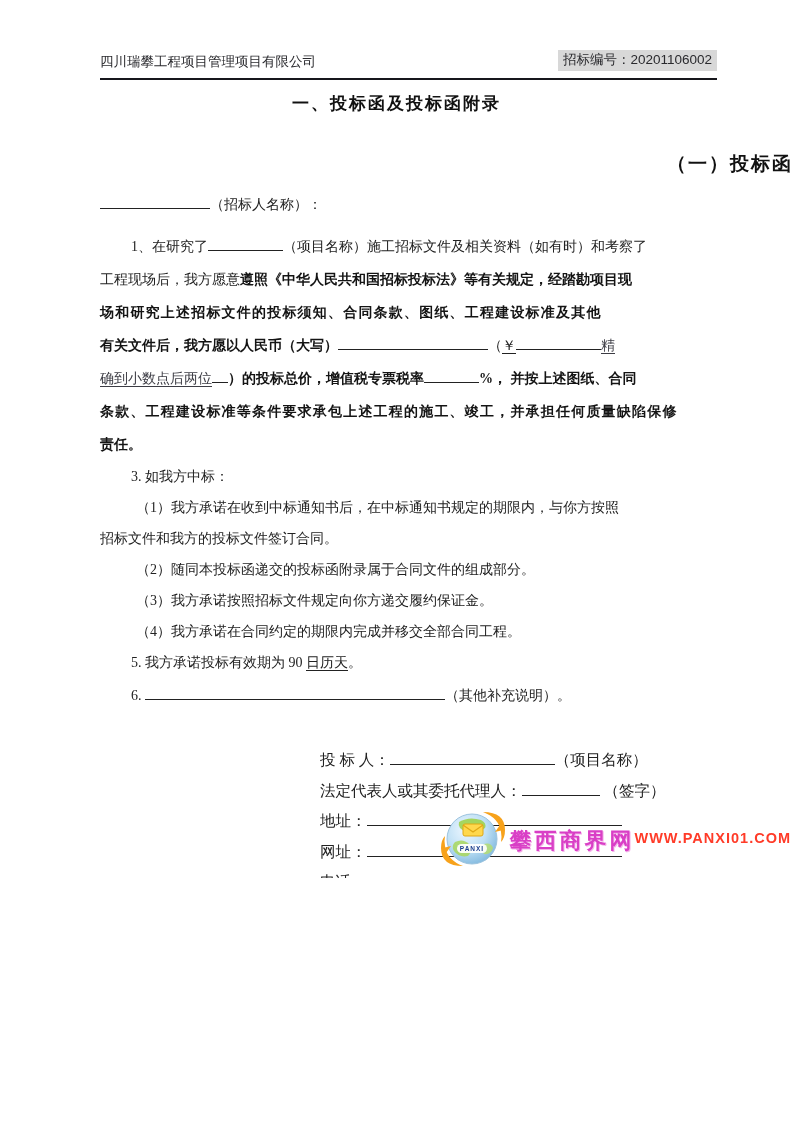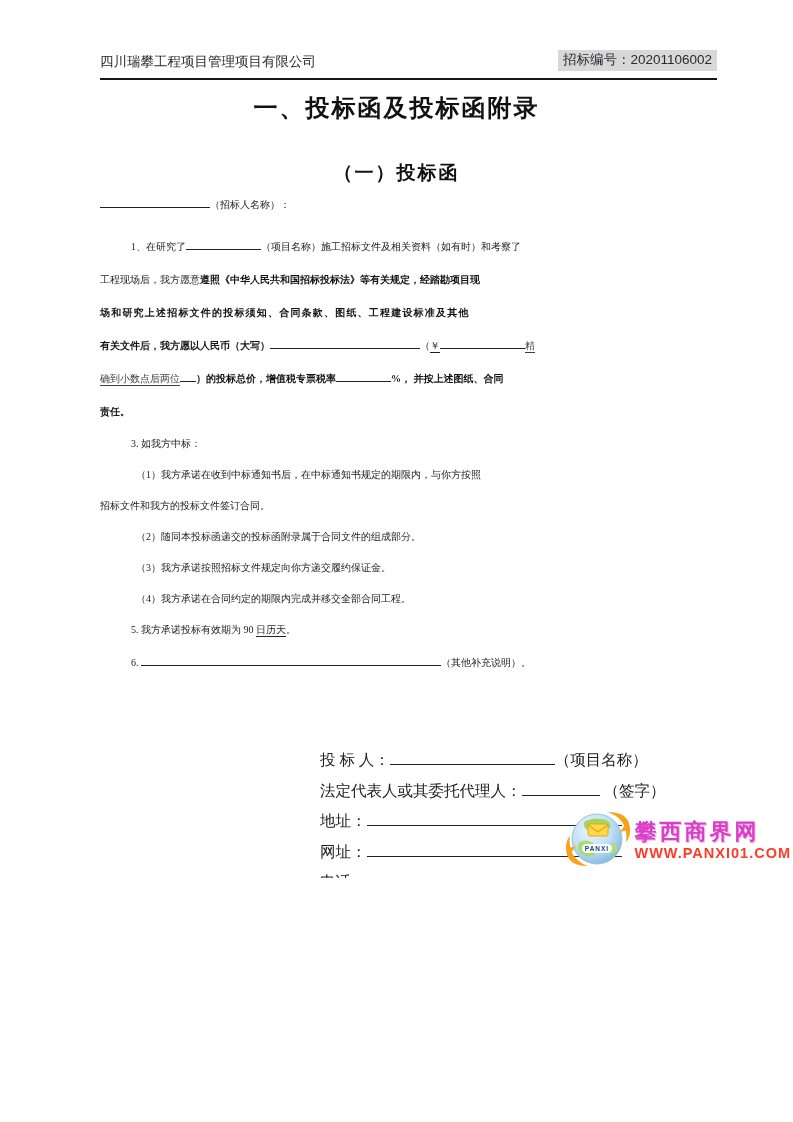--- a/index.html
+++ b/index.html
@@ -17,28 +17,28 @@
     display:flex;justify-content:space-between;align-items:flex-end;
     font-family:"Liberation Sans","DejaVu Sans",sans-serif;
     font-size:13.5px;color:#2a2a2e;
     padding-bottom:7px;
     border-bottom:2.5px solid #17171c;
   }
   .bidno{background:#d8d8d8;padding:1px 5px 2px 5px;}
   
   .title{
     margin:10px 0 0 0;text-align:center;
-    font-size:24px;font-weight:bold;letter-spacing:2px;color:#111;
+    font-size:17px;font-weight:bold;letter-spacing:2px;color:#111;
   }
   .subtitle{
-    margin:36px 0 0 0;text-align:center;
+    margin:36px 0 0 0;text-align:right;
     font-size:19px;font-weight:bold;letter-spacing:2px;color:#111;
   }
   
-  .body{position:absolute;left:100px;right:71px;top:188px;font-size:10px;color:#222;}
+  .body{position:absolute;left:100px;right:71px;top:188px;font-size:14px;color:#222;}
   .line{line-height:33px;white-space:nowrap;}
   .cl{line-height:31px;}
   .ind{text-indent:0;padding-left:31px;}
   .ind2{padding-left:36px;}
   .b{font-weight:bold;color:#141414;}
   .sp1{letter-spacing:1.2px;}
   .u{text-decoration:underline;text-underline-offset:3px;}
   .soft{color:#3c3c44;}
   .blank{display:inline-block;border-bottom:1px solid #222;height:14px;vertical-align:baseline;}
   .w16{width:16px}.w45{width:45px}.w55{width:55px}.w70{width:70px}.w75{width:75px}
@@ -52,21 +52,21 @@
   .pageno{
     position:absolute;left:0;right:0;top:1016px;text-align:center;
     font-family:"Liberation Sans","DejaVu Sans",sans-serif;
     font-size:13px;color:#333;text-decoration:underline;
   }
   
   .watermark{
     position:absolute;right:2px;bottom:4px;
     display:flex;align-items:center;gap:4px;
   }
-  .wm-text{display:flex;flex-direction:column;align-items:flex-start;line-height:1.1;}
+  .wm-text{display:flex;align-items:flex-start;line-height:1.1;}
   .wm-name{
     font-weight:bold;font-size:22px;letter-spacing:3px;
     text-shadow:1px 1px 0 #f4b6ea;
     font-family:"Liberation Sans","DejaVu Sans",sans-serif;
   }
   .wm-url{
     font-weight:bold;font-size:14.5px;letter-spacing:1px;margin-top:2px;
     font-family:"Liberation Sans","DejaVu Sans",sans-serif;
   }
 </style>
@@ -97,20 +97,21 @@
     <div class="line">
       <span>工程现场后，我方愿意</span><span class="b">遵照《中华人民共和国招标投标法》等有关规定，经踏勘项目现</span>
     </div>
     <div class="line b sp1">场和研究上述招标文件的投标须知、合同条款、图纸、工程建设标准及其他</div>
     <div class="line">
       <span class="b">有关文件后，我方愿以人民币（大写）</span><span class="blank w150"></span><span>（</span><span class="u">￥</span><span class="blank w85"></span><span class="u soft">精</span>
     </div>
     <div class="line">
       <span class="u soft">确到小数点后两位</span><span class="blank w16"></span><span class="b">）</span><span class="b">的投标总价，增值税专票税率</span><span class="blank w55"></span><span class="b">%， 并按上述图纸、合同</span>
     </div>
+    <div class="line b sp1">条款、工程建设标准等条件要求承包上述工程的施工、竣工，并承担任何质量缺陷保修</div>
     <div class="line b">责任。</div>
 
     <div class="line cl ind">3. 如我方中标：</div>
     <div class="line cl ind2">（1）我方承诺在收到中标通知书后，在中标通知书规定的期限内，与你方按照</div>
     <div class="line cl">招标文件和我方的投标文件签订合同。</div>
     <div class="line cl ind2">（2）随同本投标函递交的投标函附录属于合同文件的组成部分。</div>
     <div class="line cl ind2">（3）我方承诺按照招标文件规定向你方递交履约保证金。</div>
     <div class="line cl ind2">（4）我方承诺在合同约定的期限内完成并移交全部合同工程。</div>
     <div class="line cl ind">
       <span>5. 我方承诺投标有效期为 90 </span><span class="u">日历天</span><span>。</span>

